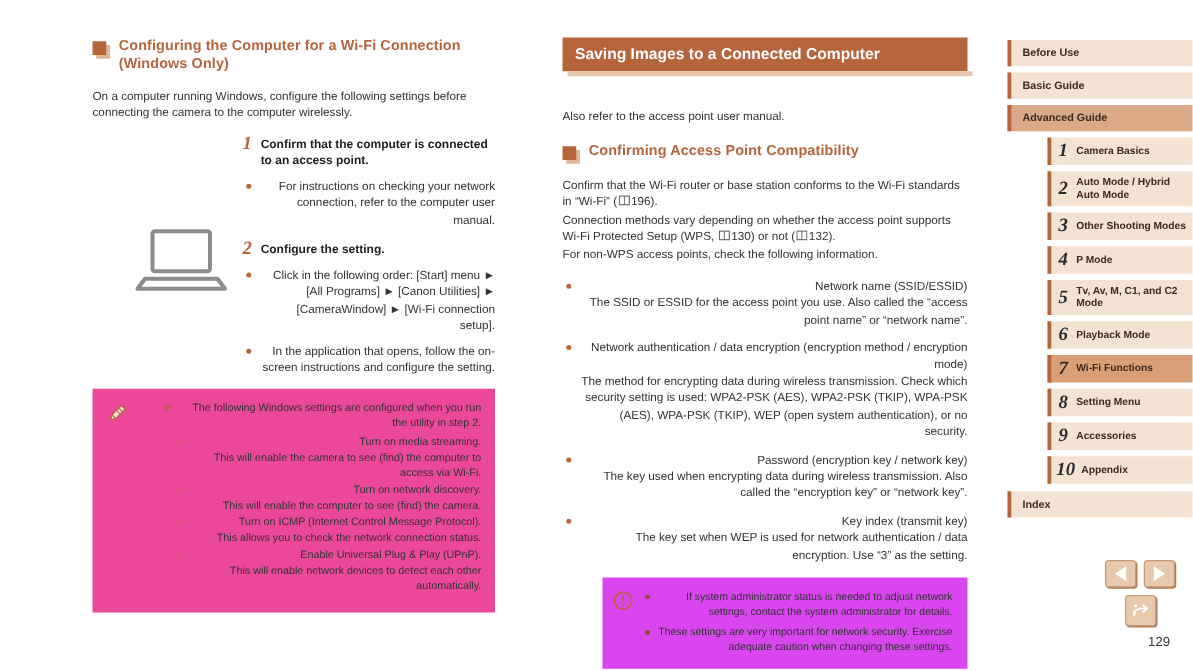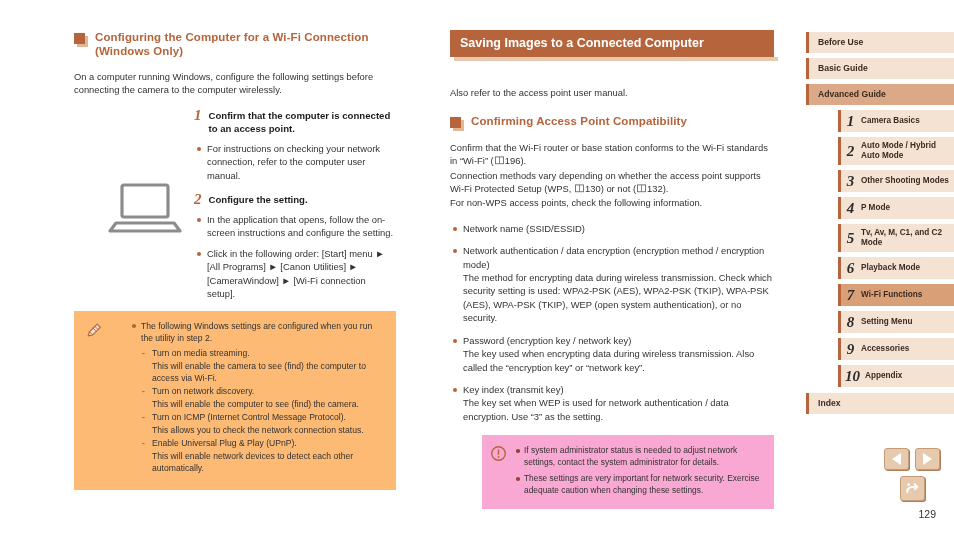--- a/index.html
+++ b/index.html
@@ -58,21 +58,21 @@
   }
 
   
   p.body {
     font-size: 9.4px; line-height: 13.4px;
     margin: 0 0 12px 0;
     color: #333;
   }
   .tight { margin-bottom: 9px; }
 
-  ul.bullets { list-style: none; margin: 0 0 0 0; padding: 0; }
+  ul.bullets { list-style: none; margin: 0 0 0 0; padding: 0; text-align: right; }
   ul.bullets > li {
     position: relative;
     padding-left: 13px;
     font-size: 9.4px; line-height: 13.4px;
     margin-bottom: 9px;
     color: #333;
   }
   ul.bullets > li::before {
     content: "";
     position: absolute; left: 3px; top: 5px;
@@ -102,21 +102,21 @@
 
   
   .laptop {
     position: absolute;
     left: 32px; top: 74px;
     width: 78px; height: 52px;
   }
 
   
   .callout {
-    background: #fdba74;
+    background: #ec4899;
     padding: 9px 11px 10px 11px;
     display: flex; gap: 24px;
     margin-top: 6px;
   }
   .callout .cal-icon { flex: 0 0 auto; width: 20px; padding-top: 1px; }
   .callout .cal-body { flex: 1 1 auto; }
   .callout ul.bullets > li {
     font-size: 8.6px; line-height: 12px; margin-bottom: 6px; padding-left: 12px;
   }
   .callout ul.bullets > li::before { top: 4px; width: 3.5px; height: 3.5px; }
@@ -127,21 +127,21 @@
     color: #333;
   }
   ul.dashes > li::before {
     content: "-";
     position: absolute; left: 1px; top: -0.5px;
     color: #b5643c; font-weight: bold;
   }
   ul.dashes > li.cont::before { content: ""; }
 
   .callout-inset {
-    background: #f9a8d4;
+    background: #d946ef;
     padding: 10px 12px 12px 8px;
     display: flex; gap: 6px;
     margin: 7px 0 0 32px;
   }
   .callout-inset ul.bullets > li {
     font-size: 8.4px; line-height: 11.6px; margin-bottom: 5px; padding-left: 11px;
   }
   .callout-inset ul.bullets > li::before { top: 4px; width: 3.5px; height: 3.5px; background: #8e4a28; }
 
   
@@ -250,22 +250,22 @@
             <li>For instructions on checking your network connection, refer to the computer user manual.</li>
           </ul>
         </div>
 
         <div class="step-block">
           <div class="step-head">
             <div class="step-num">2</div>
             <div class="step-title">Configure the setting.</div>
           </div>
           <ul class="bullets">
+            <li>Click in the following order: [Start] menu ► [All Programs] ► [Canon Utilities] ► [CameraWindow] ► [Wi-Fi connection setup].</li>
             <li>In the application that opens, follow the on-screen instructions and configure the setting.</li>
-            <li>Click in the following order: [Start] menu ► [All Programs] ► [Canon Utilities] ► [CameraWindow] ► [Wi-Fi connection setup].</li>
           </ul>
         </div>
 
       </div>
     </div>
 
     <div class="callout" style="margin-top:2px;">
       <div class="cal-icon">
         <svg viewBox="0 0 20 20" width="18" height="18">
           <path d="M3.5 16.5 L5 12 L13.5 3.5 L17 7 L8.5 15.5 Z" fill="#f4e2d2" stroke="#b5643c" stroke-width="1.3" stroke-linejoin="round"></path>
@@ -323,20 +323,21 @@
           </svg></span><span>130</span><span>) or not (</span><span class="pgref"><svg width="9" height="9" viewBox="0 0 10 10">
             <rect x="0.6" y="1" width="8.8" height="7.6" fill="#ffffff" stroke="#6a6a6a" stroke-width="1"></rect>
             <line x1="5" y1="1" x2="5" y2="8.6" stroke="#6a6a6a" stroke-width="0.9"></line>
           </svg></span><span>132</span><span>).</span><br>
       <span>For non-WPS access points, check the following information.</span>
     </p>
 
     <ul class="bullets">
       <li>
         <span>Network name (SSID/ESSID)</span><br>
+        <span>The SSID or ESSID for the access point you use. Also called the “access point name” or “network name”.</span>
       </li>
       <li>
         <span>Network authentication / data encryption (encryption method / encryption mode)</span><br>
         <span>The method for encrypting data during wireless transmission. Check which security setting is used: WPA2-PSK (AES), WPA2-PSK (TKIP), WPA-PSK (AES), WPA-PSK (TKIP), WEP (open system authentication), or no security.</span>
       </li>
       <li>
         <span>Password (encryption key / network key)</span><br>
         <span>The key used when encrypting data during wireless transmission. Also called the “encryption key” or “network key”.</span>
       </li>
       <li style="margin-bottom:12px;">

